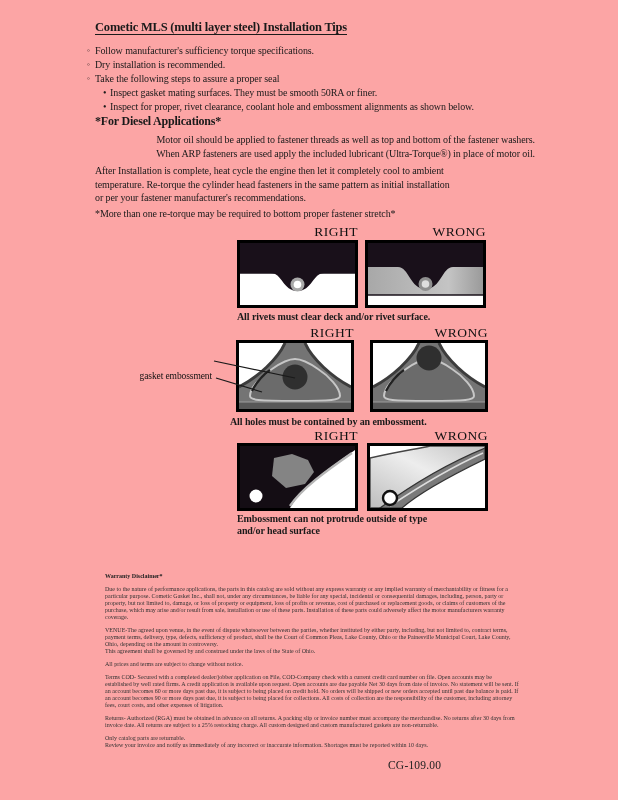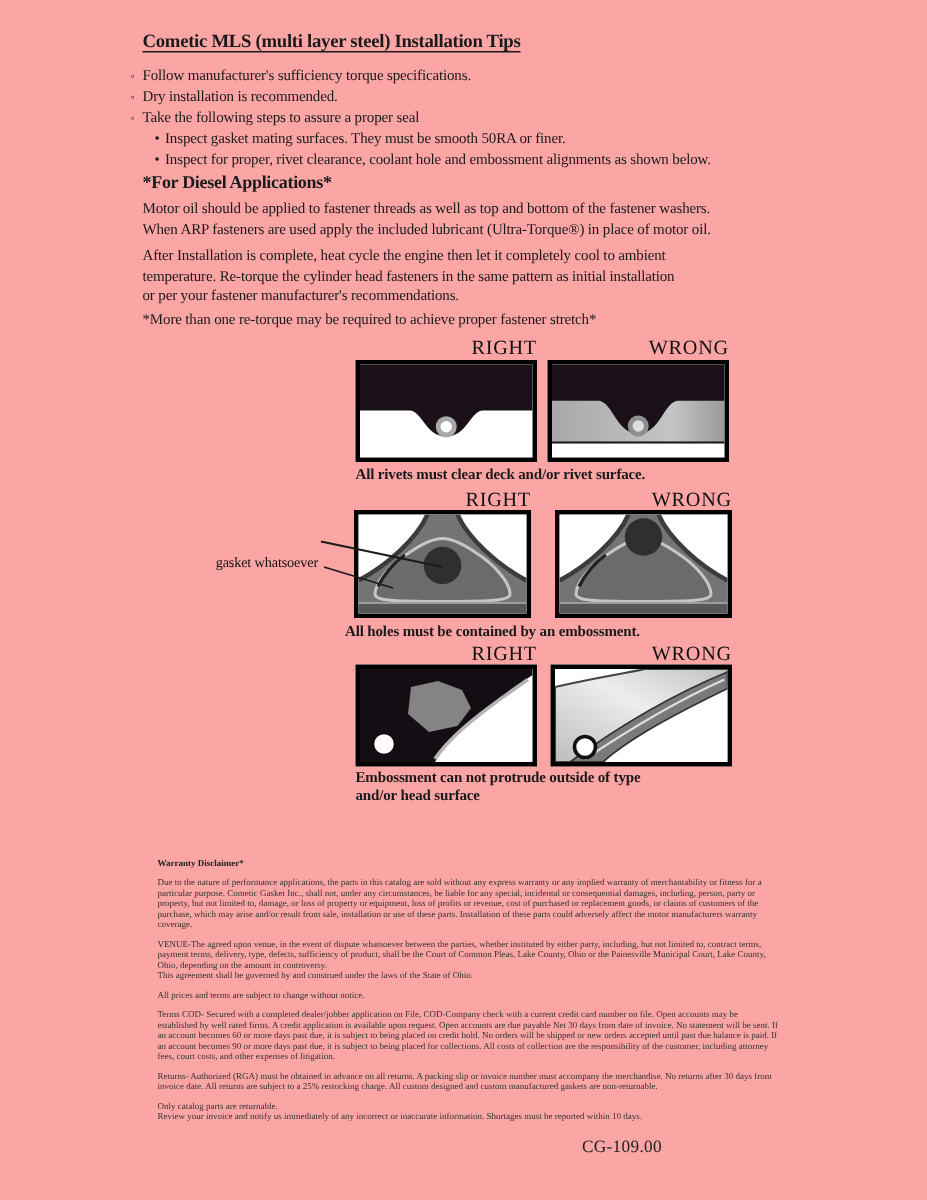--- a/index.html
+++ b/index.html
@@ -12,21 +12,21 @@
     left:95px; top:20px; font-size:12.5px; font-weight:bold; letter-spacing:-0.2px;
     text-decoration:underline; text-underline-offset:3px; margin:0;
   }
   .bullets { left:87px; top:44px; width:450px; font-size:10px; letter-spacing:-0.1px; }
   .brow { display:flex; line-height:13.6px; }
   .m1 { width:8px; font-size:8px; line-height:14px; }
   .sub { padding-left:16px; }
   .m2 { width:7px; font-size:10px; }
   .diesel-h { left:95px; top:114px; font-size:12px; font-weight:bold; margin:0; letter-spacing:-0.2px; }
   .body { font-size:10px; line-height:13.6px; letter-spacing:-0.1px; white-space:pre-line; margin:0; left:95px; width:440px; }
-  .p1 { top:133px; }
+  .p1 { top:133px;text-align:right; }
   .p2 { top:164px; }
   .p3 { top:207px; }
   .figlabel { font-size:13.5px; letter-spacing:0.5px; text-align:right; color:#111; }
   .fb { border:3px solid #000; box-sizing:border-box; background:#fff; }
   .fb svg { display:block; width:100%; height:100%; }
   .f1 { width:121px; height:68px; }
   .f2 { width:118px; height:72px; }
   .caption { font-size:10px; font-weight:bold; letter-spacing:-0.1px; white-space:pre-line; line-height:11.5px; }
   .ann { font-size:9.5px; letter-spacing:-0.1px; text-align:right; white-space:pre-line; line-height:11px; color:#111; }
   .leaders { pointer-events:none; z-index:5; }
@@ -64,21 +64,21 @@
       <span>Inspect for proper, rivet clearance, coolant hole and embossment alignments as shown below.</span>
     </div>
   </div>
 
   <h2 class="abs diesel-h">*For Diesel Applications*</h2>
   <p class="abs body p1">Motor oil should be applied to fastener threads as well as top and bottom of the fastener washers.
 When ARP fasteners are used apply the included lubricant (Ultra-Torque®) in place of motor oil.</p>
   <p class="abs body p2">After Installation is complete, heat cycle the engine then let it completely cool to ambient
 temperature. Re-torque the cylinder head fasteners in the same pattern as initial installation
 or per your fastener manufacturer's recommendations.</p>
-  <p class="abs body p3">*More than one re-torque may be required to achieve proper fastener stretch*</p>
+  <p class="abs body p3">*More than one re-torque may be required to bottom proper fastener stretch*</p>
 
   <div class="abs figlabel" style="left:237px; top:224px; width:121px">RIGHT</div>
   <div class="abs figlabel" style="left:365px; top:224px; width:121px">WRONG</div>
 
   <div class="abs fb f1" style="left:237px; top:240px">
     <svg viewBox="0 0 115 62" preserveAspectRatio="none">
       <rect x="0" y="0" width="115" height="62" fill="#19101a"></rect>
       <polygon points="0,23 44,30 0,30" fill="#b9b9b9"></polygon>
       <polygon points="115,23 71,30 115,30" fill="#b9b9b9"></polygon>
       <rect x="0" y="30" width="115" height="32" fill="#ffffff"></rect>
@@ -106,21 +106,21 @@
       <circle cx="57.5" cy="41" r="7" fill="#8f8f8f"></circle>
       <circle cx="57.5" cy="41" r="3.8" fill="#dedede"></circle>
     </svg>
   </div>
 
   <div class="abs caption" style="left:237px; top:311px">All rivets must clear deck and/or rivet surface.</div>
 
   <div class="abs figlabel" style="left:236px; top:325px; width:118px">RIGHT</div>
   <div class="abs figlabel" style="left:370px; top:325px; width:118px">WRONG</div>
 
-  <div class="abs ann" style="left:112px; top:371px; width:100px">gasket whatsoever</div>
+  <div class="abs ann" style="left:112px; top:371px; width:100px">gasket embossment</div>
 
   <div class="abs fb f2" style="left:236px; top:340px">
     <svg viewBox="0 0 112 66" preserveAspectRatio="none">
       <rect x="0" y="0" width="112" height="66" fill="#747474"></rect>
       <path d="M0,0 H46 C39,16 19,34 0,44 Z" fill="#ffffff"></path>
       <path d="M112,0 H66 C73,16 93,34 112,44 Z" fill="#ffffff"></path>
       <path d="M0,44 C19,34 39,16 46,0" stroke="#3c3c3c" stroke-width="3" fill="none"></path>
       <path d="M112,44 C93,34 73,16 66,0" stroke="#3c3c3c" stroke-width="3" fill="none"></path>
       <path d="M11,53 C11,45 22,33 33,26 C43,19 51,16 56,16 C61,16 69,19 79,26 C90,33 101,45 101,53 C101,57 93,58 56,58 C19,58 11,57 11,53 Z" fill="#6b6b6b" stroke="#c6c6c6" stroke-width="2"></path>
       <path d="M13,48 C17,40 24,32 31,27" stroke="#222222" stroke-width="2.2" fill="none"></path>

